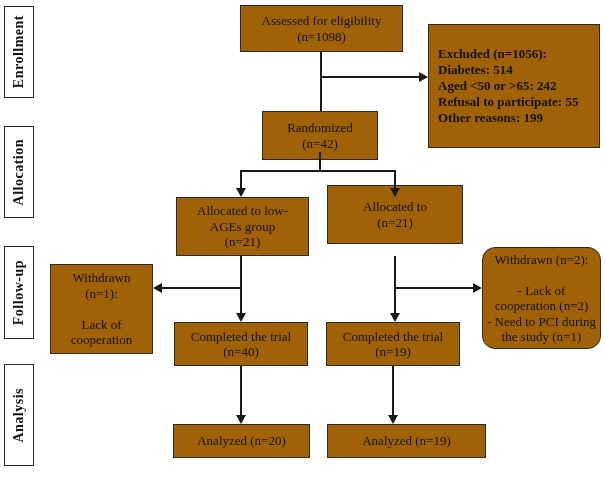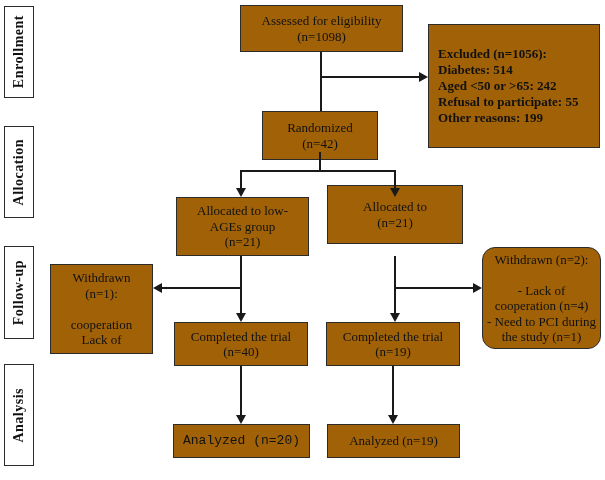--- a/index.html
+++ b/index.html
@@ -19,22 +19,22 @@
   .b-excluded{left:428px;top:24px;width:172px;height:124px;
     align-items:flex-start;text-align:left;padding:5px 9px;line-height:16px;}
   .b-excluded .bline{min-height:16px;font-weight:bold;}
   .b-randomized{left:262px;top:111px;width:116px;height:49px;}
   .b-alloc-low{left:176px;top:197px;width:133px;height:59px;}
   .b-alloc-comp{left:327px;top:185px;width:136px;height:59px;}
   .b-withdrawn-left{left:50px;top:248px;width:103px;height:90px;margin-top:16px;}
   .b-withdrawn-right{left:482px;top:247px;width:119px;height:102px;padding:2px 2px;border-radius:13px;}
   .b-completed-low{left:174px;top:322px;width:134px;height:44px;}
   .b-completed-comp{left:326px;top:322px;width:134px;height:44px;}
-  .b-analyzed-low{left:173px;top:424px;width:137px;height:34px;font-family:Liberation Mono, monospace;}
-  .b-analyzed-comp{left:327px;top:424px;width:133px;height:34px;}
+  .b-analyzed-low{left:173px;top:424px;width:137px;height:34px;}
+  .b-analyzed-comp{left:327px;top:424px;width:159px;height:34px;}
   
   .stage{
     position:absolute;box-sizing:border-box;border:1.5px solid #2b2b2b;background:#ffffff;
     display:flex;justify-content:center;align-items:center;left:4px;width:30px;
   }
   .vtext{
     writing-mode:vertical-rl;transform:rotate(180deg);
     font-weight:bold;font-size:14px;letter-spacing:0.5px;white-space:nowrap;
   }
   .s-enrollment{top:6px;height:92px;}
@@ -115,29 +115,29 @@
 
   <div class="box b-alloc-comp">
     <div class="bline">Allocated to</div>
     <div class="bline">(n=21)</div>
   </div>
 
   <div class="box b-withdrawn-left">
     <div class="bline">Withdrawn</div>
     <div class="bline">(n=1):</div>
     <div class="bline"></div>
+    <div class="bline">Lack of</div>
     <div class="bline">cooperation</div>
-    <div class="bline">Lack of</div>
   </div>
 
   <div class="box b-withdrawn-right">
     <div class="bline">Withdrawn (n=2):</div>
     <div class="bline"></div>
     <div class="bline">- Lack of</div>
-    <div class="bline">cooperation (n=4)</div>
+    <div class="bline">cooperation (n=2)</div>
     <div class="bline">- Need to PCI during</div>
     <div class="bline">the study (n=1)</div>
   </div>
 
   <div class="box b-completed-low">
     <div class="bline">Completed the trial</div>
     <div class="bline">(n=40)</div>
   </div>
 
   <div class="box b-completed-comp">

